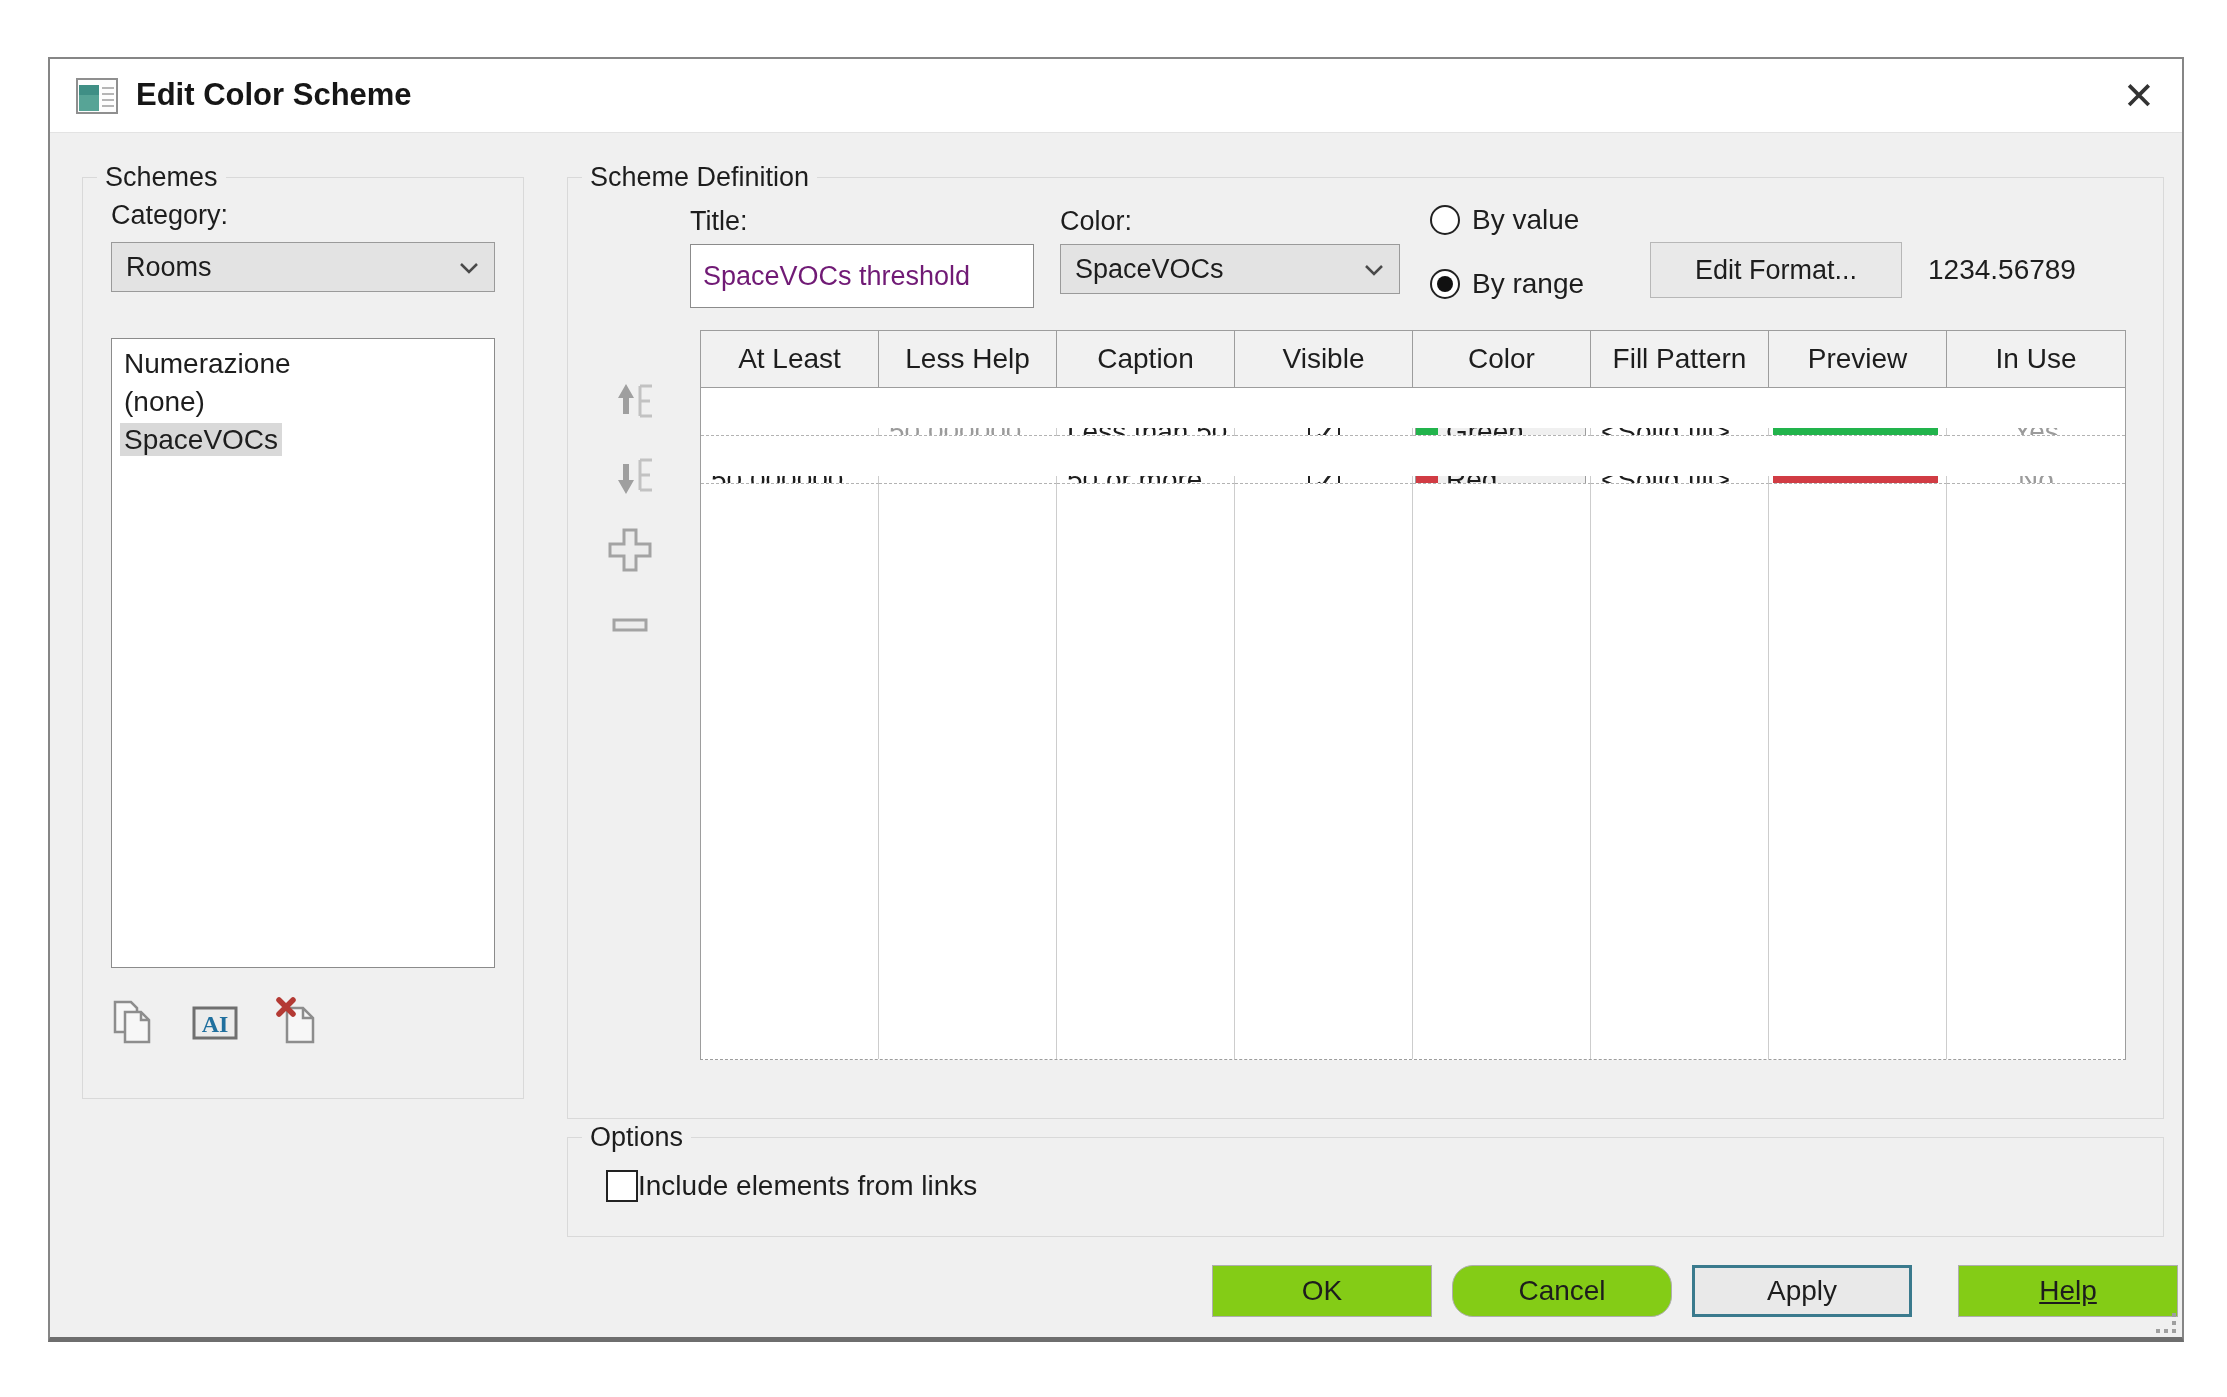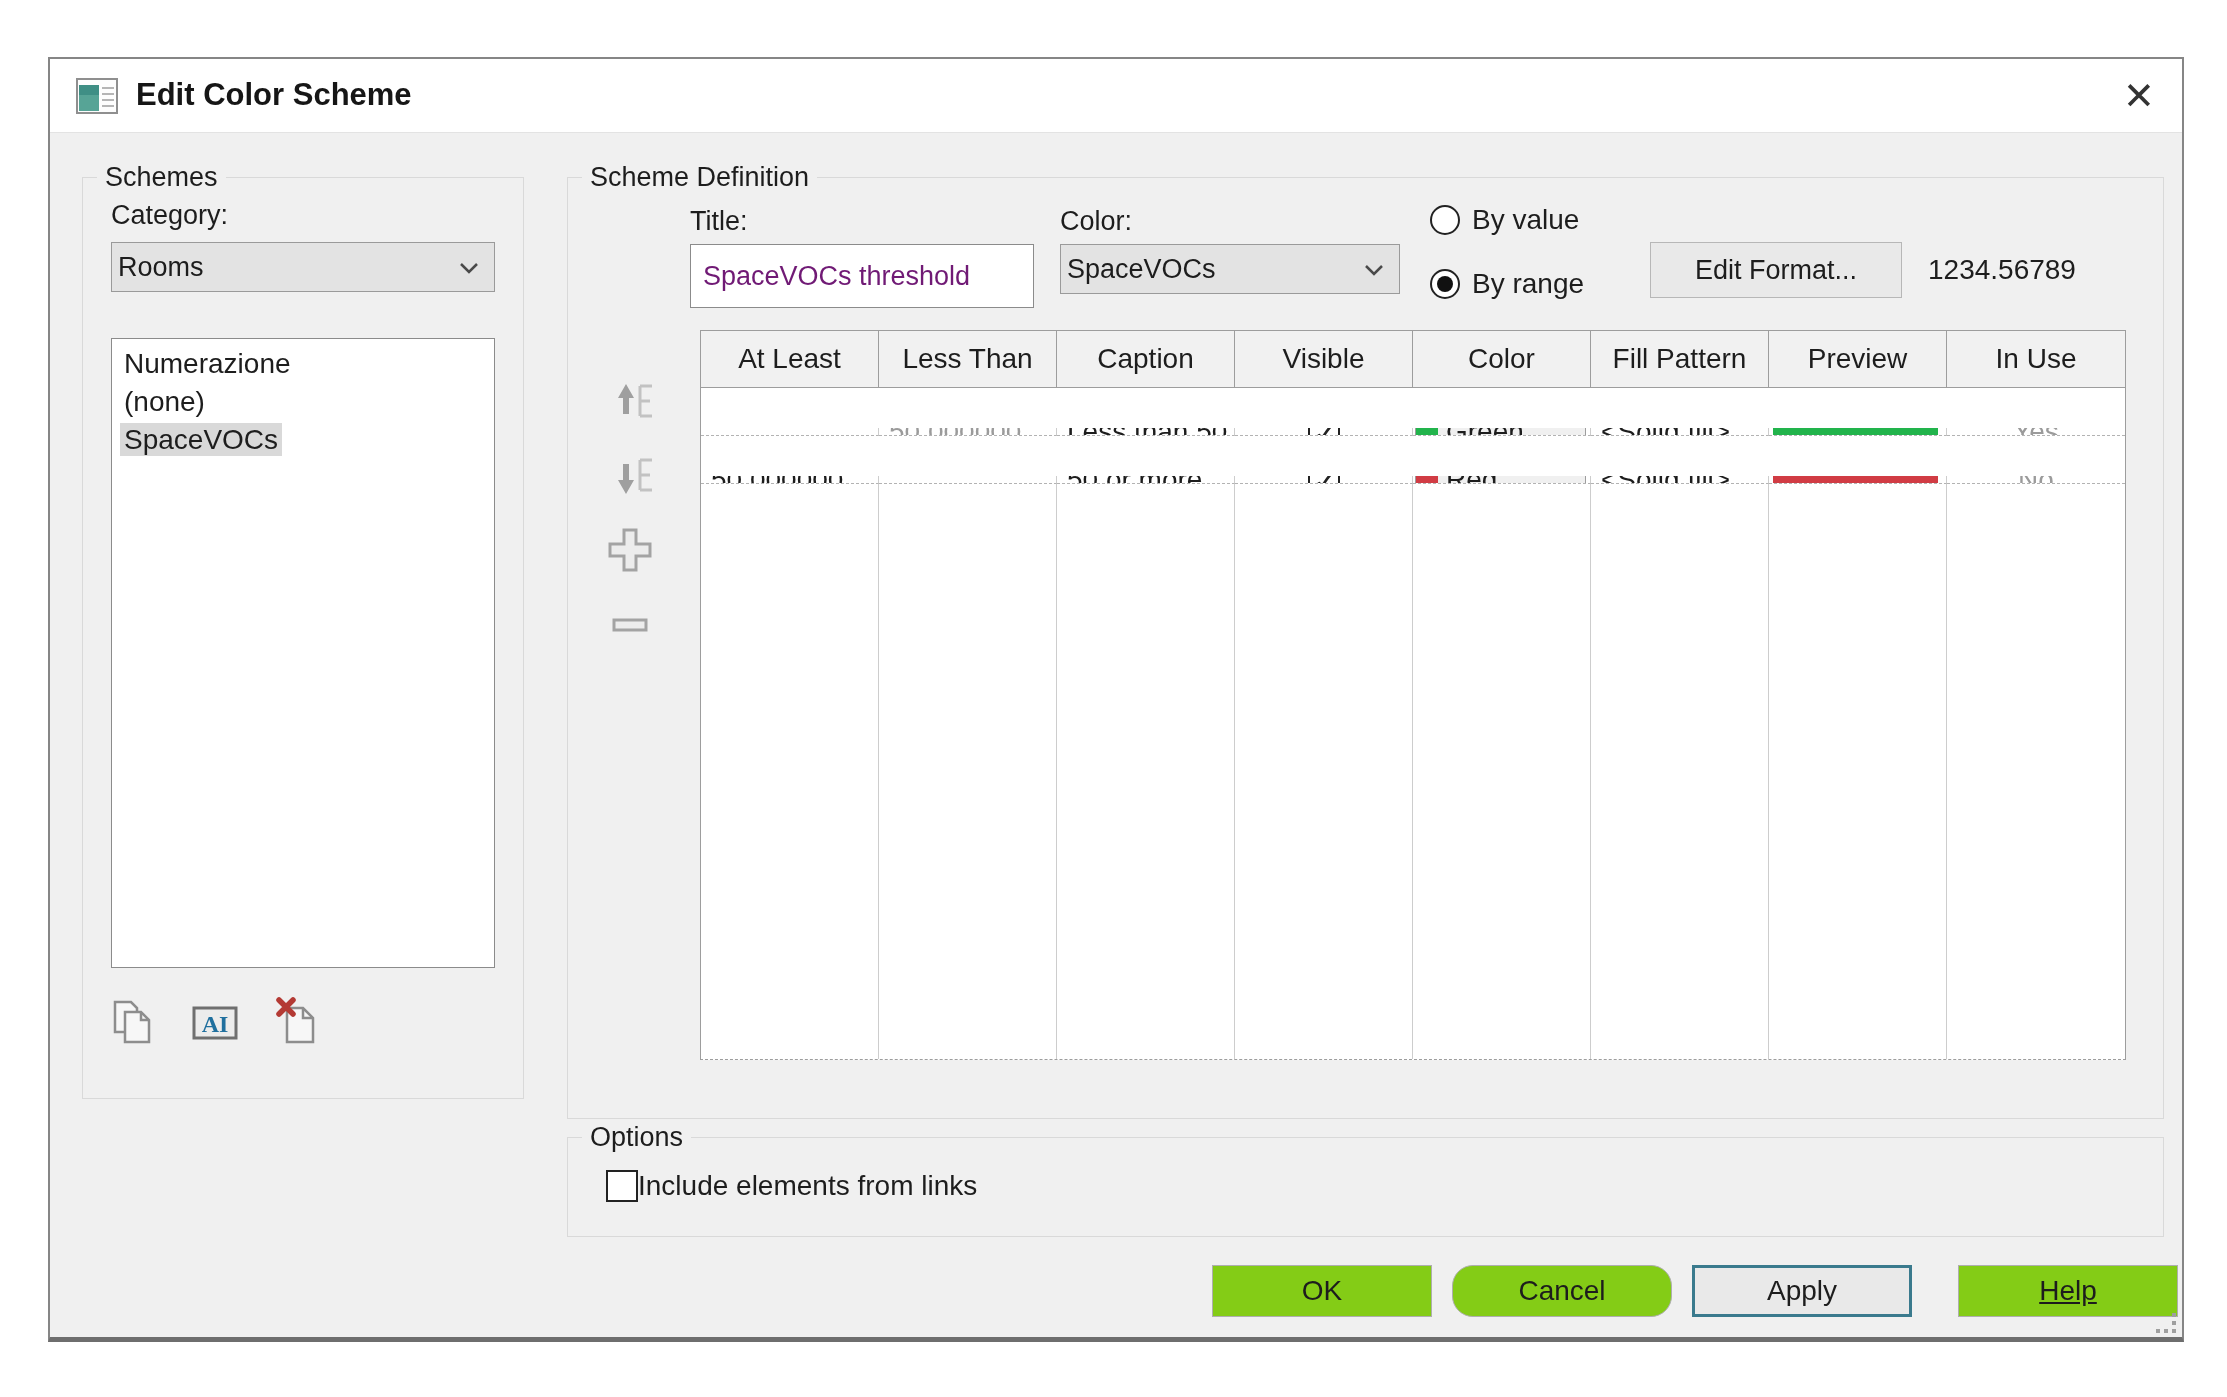--- a/index.html
+++ b/index.html
@@ -16,21 +16,21 @@
     font-size:38px; font-weight:300; color:#333; display:flex; align-items:center; justify-content:center; cursor:pointer; }
   
   .group { position:absolute; border:1px solid #d9d9d9; }
   .group-label { position:absolute; top:-16px; left:14px; background:#f0f0f0; padding:0 8px;
     font-size:27px; color:#1d1d1d; white-space:nowrap; }
   
   .g-schemes { left:32px; top:118px; width:442px; height:922px; }
   .lbl { font-size:27px; color:#1d1d1d; }
   .cat-label { position:absolute; left:28px; top:22px; }
   .combo { position:absolute; height:50px; background:#e3e3e3; border:1px solid #9a9a9a;
-    display:flex; align-items:center; padding:0 6px; font-size:27px; cursor:pointer; }
+    display:flex; align-items:center; padding:0 14px; font-size:27px; cursor:pointer; }
   .combo .chev { position:absolute; right:12px; top:14px; }
   .cat-combo { left:28px; top:64px; width:384px; }
   .schemes-list { position:absolute; left:28px; top:160px; width:384px; height:630px;
     background:#ffffff; border:1px solid #8b8b8b; padding:6px 8px; overflow:hidden; }
   .schemes-list .item { font-size:28px; line-height:38px; cursor:default; }
   .schemes-list .item span { padding:1px 4px; }
   .schemes-list .item.selected span { background:#d9d9d9; }
   .scheme-tools { position:absolute; left:22px; top:816px; display:flex; gap:26px; }
   .tool-btn { width:56px; height:56px; display:flex; align-items:center; justify-content:center; cursor:pointer; }
   
@@ -202,21 +202,21 @@
       <div class="tool-btn">
         <svg width="56" height="56" viewBox="0 0 56 56">
           <rect x="12" y="24" width="32" height="10" fill="#ececec" stroke="#a3a3a3" stroke-width="3"></rect>
         </svg>
       </div>
     </div>
 
     <div class="ctable">
       <div class="trow thead">
         <div class="cell">At Least</div>
-        <div class="cell">Less Than</div>
+        <div class="cell">Less Help</div>
         <div class="cell">Caption</div>
         <div class="cell">Visible</div>
         <div class="cell">Color</div>
         <div class="cell">Fill Pattern</div>
         <div class="cell">Preview</div>
         <div class="cell">In Use</div>
       </div>
 
       <div class="trow tbody-row">
         <div class="cell"></div>

